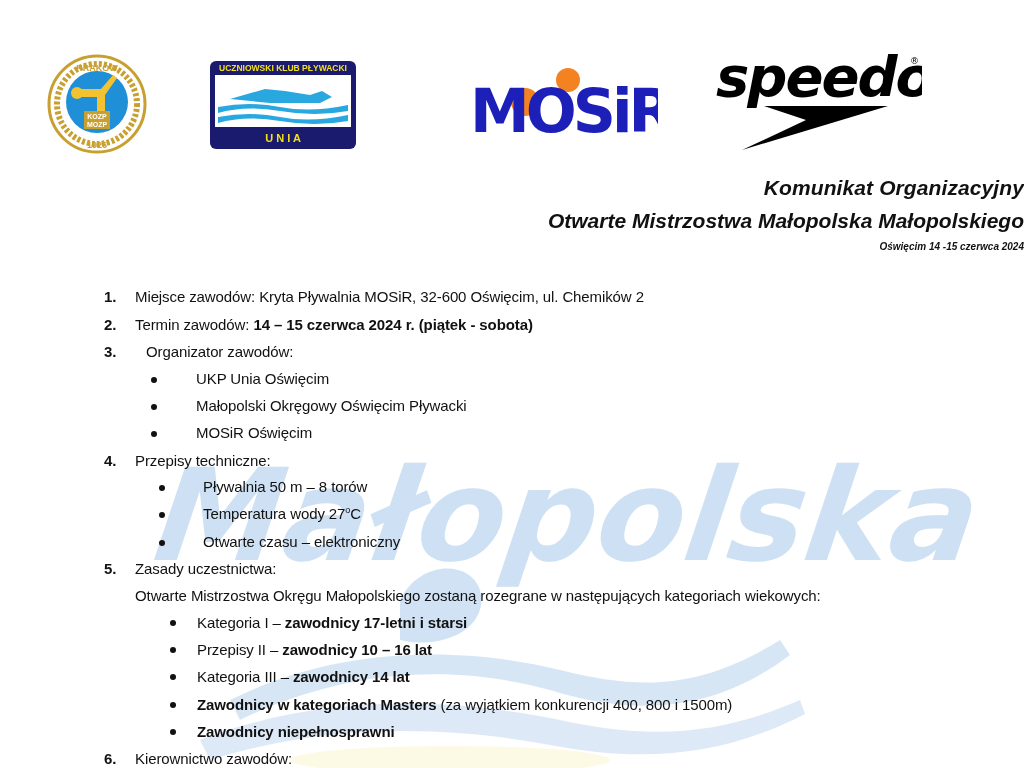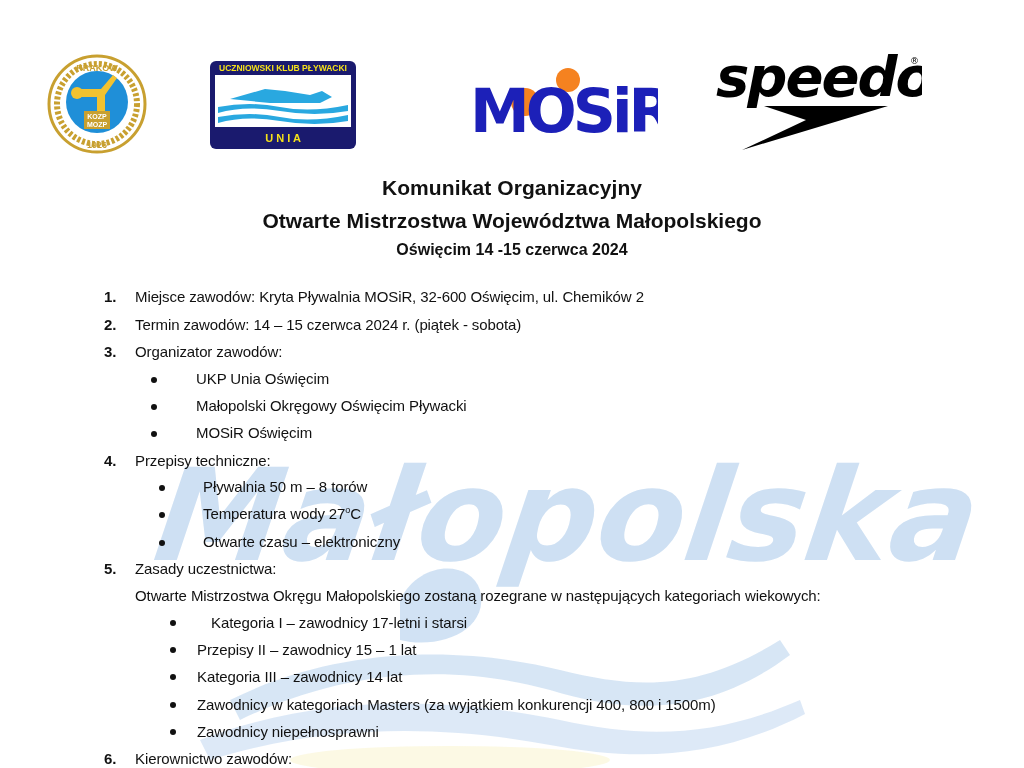--- a/index.html
+++ b/index.html
@@ -5,30 +5,30 @@
   html, body { margin:0; padding:0; }
   body {
     width:1024px; height:768px; overflow:hidden; background:#ffffff;
     position:relative;
     font-family: "Liberation Sans", sans-serif;
     color:#111;
   }
   .watermark { position:absolute; left:0; top:0; width:1024px; height:768px; pointer-events:none; z-index:0; }
   .logo { position:absolute; z-index:1; }
   .title {
-    position:absolute; left:0; width:1024px; text-align:center; z-index:2;
-    font-weight:bold; color:#111;
+    position:absolute; left:0; width:1024px; text-align:right; z-index:2;
+    font-weight:bold; color:#111;font-style:italic;
   }
   .t1 { top:176px; font-size:21px; letter-spacing:0.1px; }
   .t2 { top:209px; font-size:21px; }
-  .t3 { top:241px; font-size:16px; }
+  .t3 { top:241px; font-size:10px; }
   .line { position:absolute; z-index:2; font-size:15px; line-height:18px; white-space:nowrap; letter-spacing:-0.1px; }
   .num { position:absolute; z-index:2; font-size:15px; line-height:18px; font-weight:bold; }
   .bullet { position:absolute; z-index:2; width:6px; height:6px; border-radius:50%; background:#111; }
-  b { font-weight:normal; }
+  b { font-weight:bold; }
   sup { font-size:9px; line-height:0; vertical-align:6px; }
 </style>
 </head>
 <body>
 
 <svg class="watermark" viewBox="0 0 1024 768">
   <text x="170" y="560" font-family="DejaVu Sans, sans-serif" font-weight="bold" font-style="italic" font-size="128" fill="#c6dbf1" opacity="0.85" transform="skewX(-8) translate(60,0)">Małopolska</text>
   <path d="M400 600 C420 560 470 560 480 590 C490 630 440 650 400 640 Z" fill="#c6dbf1" opacity="0.8"></path>
   <path d="M230 700 C350 640 480 650 560 670 C640 690 700 690 780 640 L790 655 C710 715 630 715 550 690 C470 668 360 662 240 720 Z" fill="#c6dbf1" opacity="0.7"></path>
   <path d="M200 740 C330 690 460 700 560 720 C650 740 720 735 800 700 L805 714 C720 758 640 762 550 745 C450 726 330 722 210 760 Z" fill="#c6dbf1" opacity="0.6"></path>
@@ -64,31 +64,31 @@
   <text x="2" y="70" font-size="60" font-weight="bold" fill="#1c20b8" font-family="DejaVu Sans, sans-serif" letter-spacing="-4">MOSiR</text>
 </svg>
 
 <svg class="logo" style="left:716px;top:48px" width="206" height="104" viewBox="0 0 206 104">
   <text x="0" y="48" font-size="56" font-weight="bold" font-style="italic" fill="#000" font-family="DejaVu Sans, sans-serif" letter-spacing="-2">speedo</text>
   <text x="194" y="16" font-size="9" fill="#000" font-family="DejaVu Sans, sans-serif">®</text>
   <path d="M48 58 L172 58 L26 102 L90 72 Z" fill="#000"></path>
 </svg>
 
 <div class="title t1">Komunikat Organizacyjny</div>
-<div class="title t2">Otwarte Mistrzostwa Województwa Małopolskiego</div>
+<div class="title t2">Otwarte Mistrzostwa Małopolska Małopolskiego</div>
 <div class="title t3">Oświęcim 14 -15 czerwca 2024</div>
 
 <div class="num" style="left:104px;top:288px">1.</div>
 <div class="line" style="left:135px;top:288px">Miejsce zawodów: Kryta Pływalnia MOSiR, 32-600 Oświęcim, ul. Chemików 2</div>
 
 <div class="num" style="left:104px;top:316px">2.</div>
 <div class="line" style="left:135px;top:316px"><span>Termin zawodów:  </span><b>14 – 15 czerwca 2024 r.  (piątek - sobota)</b></div>
 
 <div class="num" style="left:104px;top:343px">3.</div>
-<div class="line" style="left:135px;top:343px">Organizator zawodów:</div>
+<div class="line" style="left:146px;top:343px">Organizator zawodów:</div>
 <div class="bullet" style="left:151px;top:377px"></div>
 <div class="line" style="left:196px;top:370px">UKP Unia Oświęcim</div>
 <div class="bullet" style="left:151px;top:404px"></div>
 <div class="line" style="left:196px;top:397px">Małopolski Okręgowy Oświęcim Pływacki</div>
 <div class="bullet" style="left:151px;top:431px"></div>
 <div class="line" style="left:196px;top:424px">MOSiR Oświęcim</div>
 
 <div class="num" style="left:104px;top:452px">4.</div>
 <div class="line" style="left:135px;top:452px">Przepisy techniczne:</div>
 <div class="bullet" style="left:159px;top:485px"></div>
@@ -96,23 +96,23 @@
 <div class="bullet" style="left:159px;top:512px"></div>
 <div class="line" style="left:203px;top:505px"><span>Temperatura wody 27</span><sup>o</sup><span>C</span></div>
 <div class="bullet" style="left:159px;top:540px"></div>
 <div class="line" style="left:203px;top:533px">Otwarte czasu – elektroniczny</div>
 
 <div class="num" style="left:104px;top:560px">5.</div>
 <div class="line" style="left:135px;top:560px">Zasady uczestnictwa:</div>
 <div class="line" style="left:135px;top:587px">Otwarte Mistrzostwa Okręgu Małopolskiego zostaną rozegrane w następujących kategoriach wiekowych:</div>
 
 <div class="bullet" style="left:170px;top:620px"></div>
-<div class="line" style="left:211px;top:614px"><span>Kategoria I – </span><b>zawodnicy 17-letni i starsi</b></div>
+<div class="line" style="left:197px;top:614px"><span>Kategoria I – </span><b>zawodnicy 17-letni i starsi</b></div>
 <div class="bullet" style="left:170px;top:647px"></div>
-<div class="line" style="left:197px;top:641px"><span>Przepisy II – </span><b>zawodnicy  15 – 1 lat</b></div>
+<div class="line" style="left:197px;top:641px"><span>Przepisy II – </span><b>zawodnicy  10 – 16 lat</b></div>
 <div class="bullet" style="left:170px;top:674px"></div>
 <div class="line" style="left:197px;top:668px"><span>Kategoria III – </span><b>zawodnicy 14 lat</b></div>
 <div class="bullet" style="left:170px;top:702px"></div>
 <div class="line" style="left:197px;top:696px"><b>Zawodnicy w kategoriach Masters</b><span> (za wyjątkiem konkurencji 400, 800 i 1500m)</span></div>
 <div class="bullet" style="left:170px;top:729px"></div>
 <div class="line" style="left:197px;top:723px"><b>Zawodnicy niepełnosprawni</b></div>
 
 <div class="num" style="left:104px;top:750px">6.</div>
 <div class="line" style="left:135px;top:750px">Kierownictwo zawodów:</div>
 

